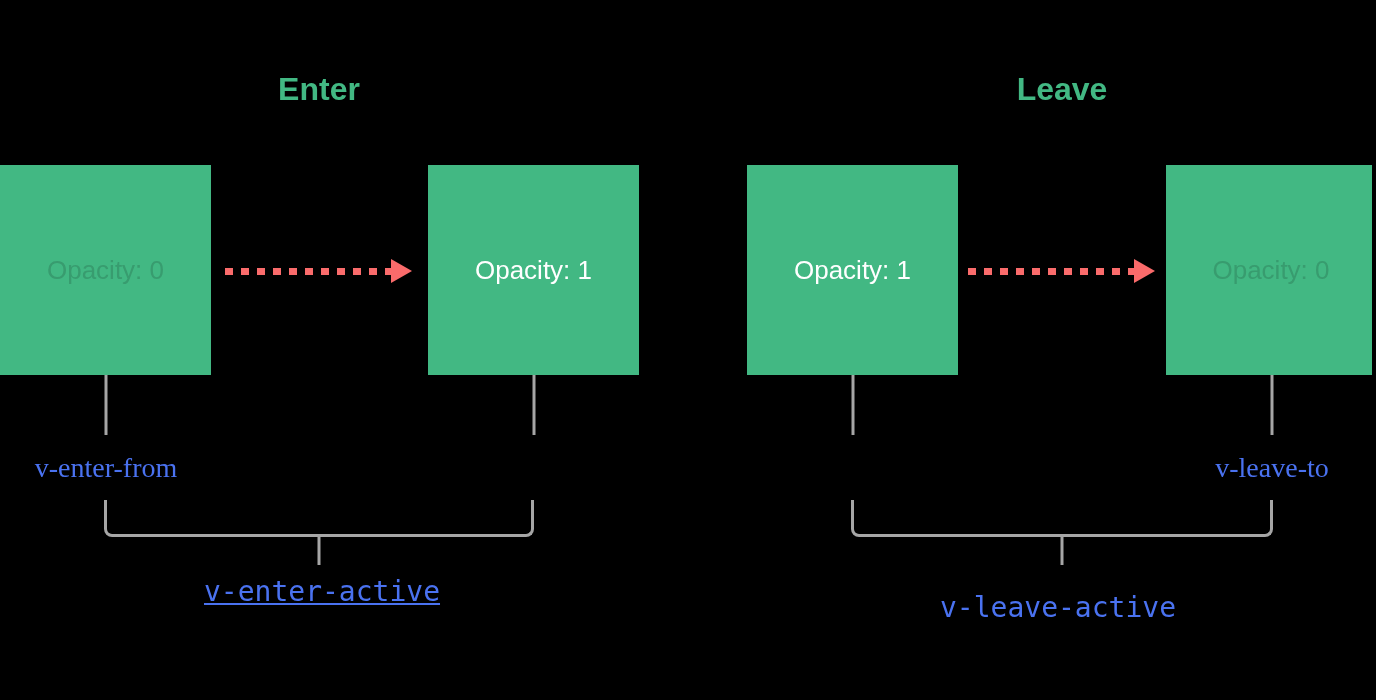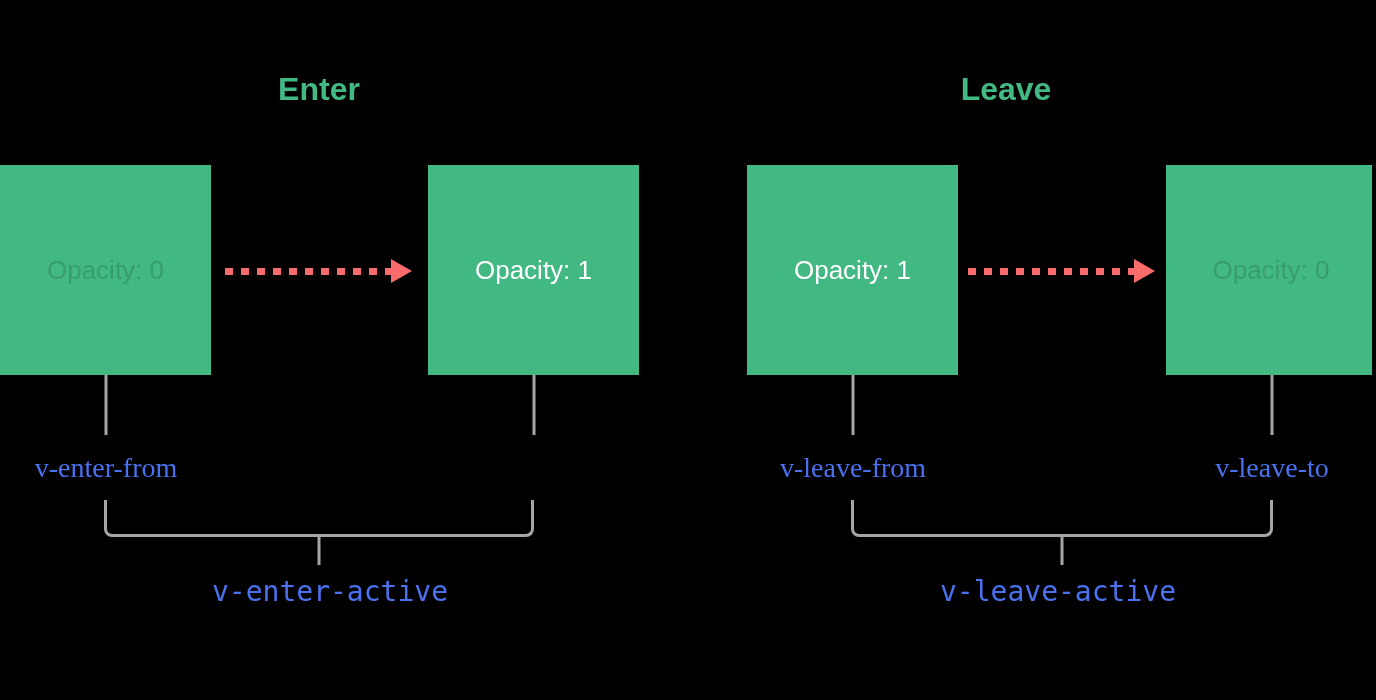--- a/index.html
+++ b/index.html
@@ -20,21 +20,21 @@
     font-family:"Liberation Sans", sans-serif;
   }
   .section-title{
     position:absolute;top:70px;
     transform:translateX(-50%);
     font-size:32px;font-weight:bold;line-height:38px;
     color:var(--green);
     white-space:nowrap;
   }
   #title-enter{left:319px;}
-  #title-leave{left:1006px;}
+  #title-leave{left:1062px;}
 
   .box{
     position:absolute;top:165px;
     width:211px;height:210px;
     background:var(--green);
     display:flex;align-items:center;justify-content:center;text-align:center;
   }
   #box-enter-from{left:0;}
   #box-enter-to{left:428px;}
   #box-leave-from{left:747px;}
@@ -110,22 +110,22 @@
   #stem-leave{left:1062px;}
 
   .active-label{
     position:absolute;top:576px;
     transform:translateX(-50%);
     font-family:"DejaVu Sans Mono", monospace;
     font-size:28px;line-height:32px;
     color:var(--blue);
     white-space:nowrap;
   }
-  #active-enter{left:330px;}
-  #active-leave{left:1058px;}
+  #active-enter{left:322px;text-decoration:underline;}
+  #active-leave{left:1058px;margin-top:16px;}
 </style>
 </head>
 <body>
 
 <div class="canvas">
 
   <div class="section-title" id="title-enter">Enter</div>
   <div class="section-title" id="title-leave">Leave</div>
 
   <div class="box" id="box-enter-from">
@@ -153,21 +153,20 @@
   <div class="box" id="box-leave-to">
     <span class="box-text faded">Opacity: 0</span>
   </div>
 
   <div class="stub" id="stub-enter-from"></div>
   <div class="stub" id="stub-enter-to"></div>
   <div class="stub" id="stub-leave-from"></div>
   <div class="stub" id="stub-leave-to"></div>
 
   <div class="mono-label" id="label-enter-from">v-enter-from</div>
-  <div class="mono-label" id="label-leave-from">v-leave-from</div>
   <div class="mono-label" id="label-leave-to">v-leave-to</div>
 
   <div class="bracket" id="bracket-enter"></div>
   <div class="stem" id="stem-enter"></div>
   <div class="bracket" id="bracket-leave"></div>
   <div class="stem" id="stem-leave"></div>
 
   <div class="active-label" id="active-enter">v-enter-active</div>
   <div class="active-label" id="active-leave">v-leave-active</div>
 

